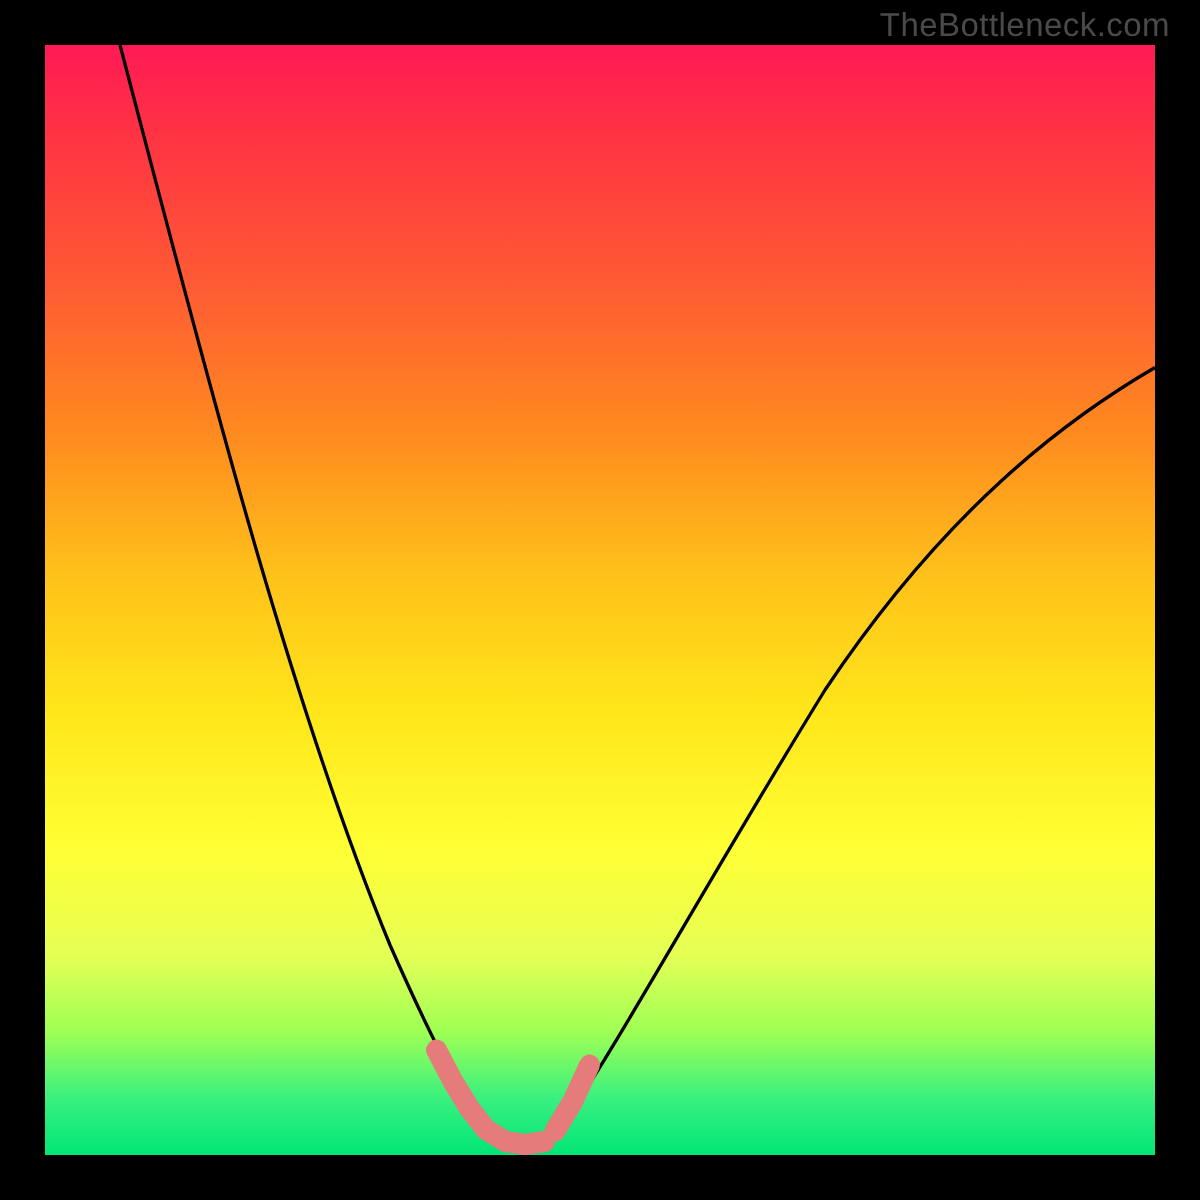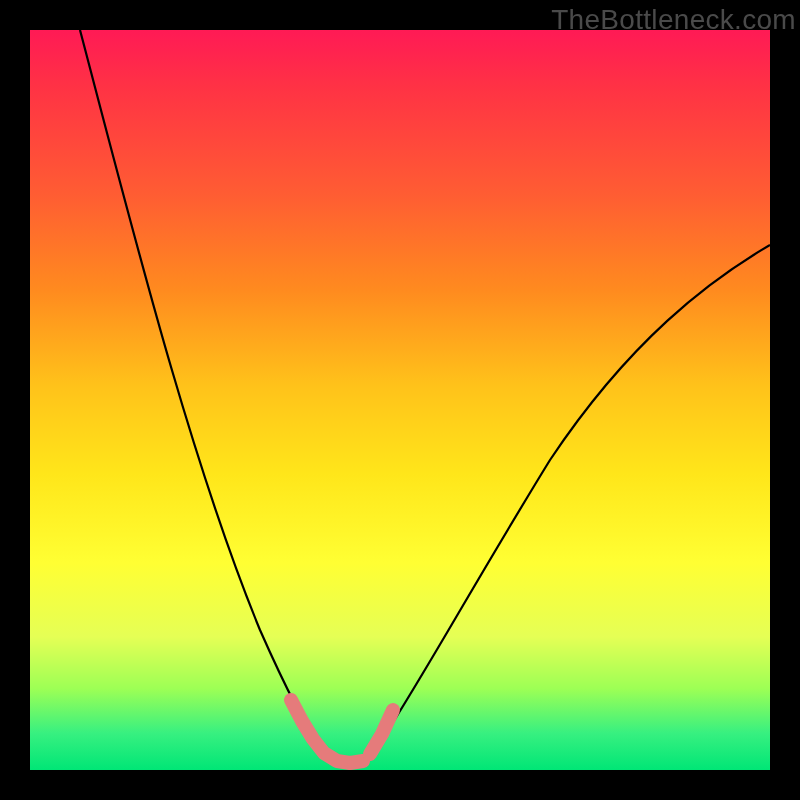--- a/index.html
+++ b/index.html
@@ -36,23 +36,23 @@
       #ffff33 72%,
       #e5ff55 82%,
       #9dff55 89%,
       #38f080 95%,
       #00e676 100%
     );
   }
   .watermark {
     position: absolute;
     top: 4px;
-    right: 4px;
+    right: 20px;
     color: #4a4a4a;
-    font-size: 28px;
+    font-size: 22px;
     letter-spacing: 0.3px;
     font-weight: 500;
     text-align: center;
   }
   svg.curves {
     position: absolute;
     top: 0;
     left: 0;
     width: 740px;
     height: 740px;

